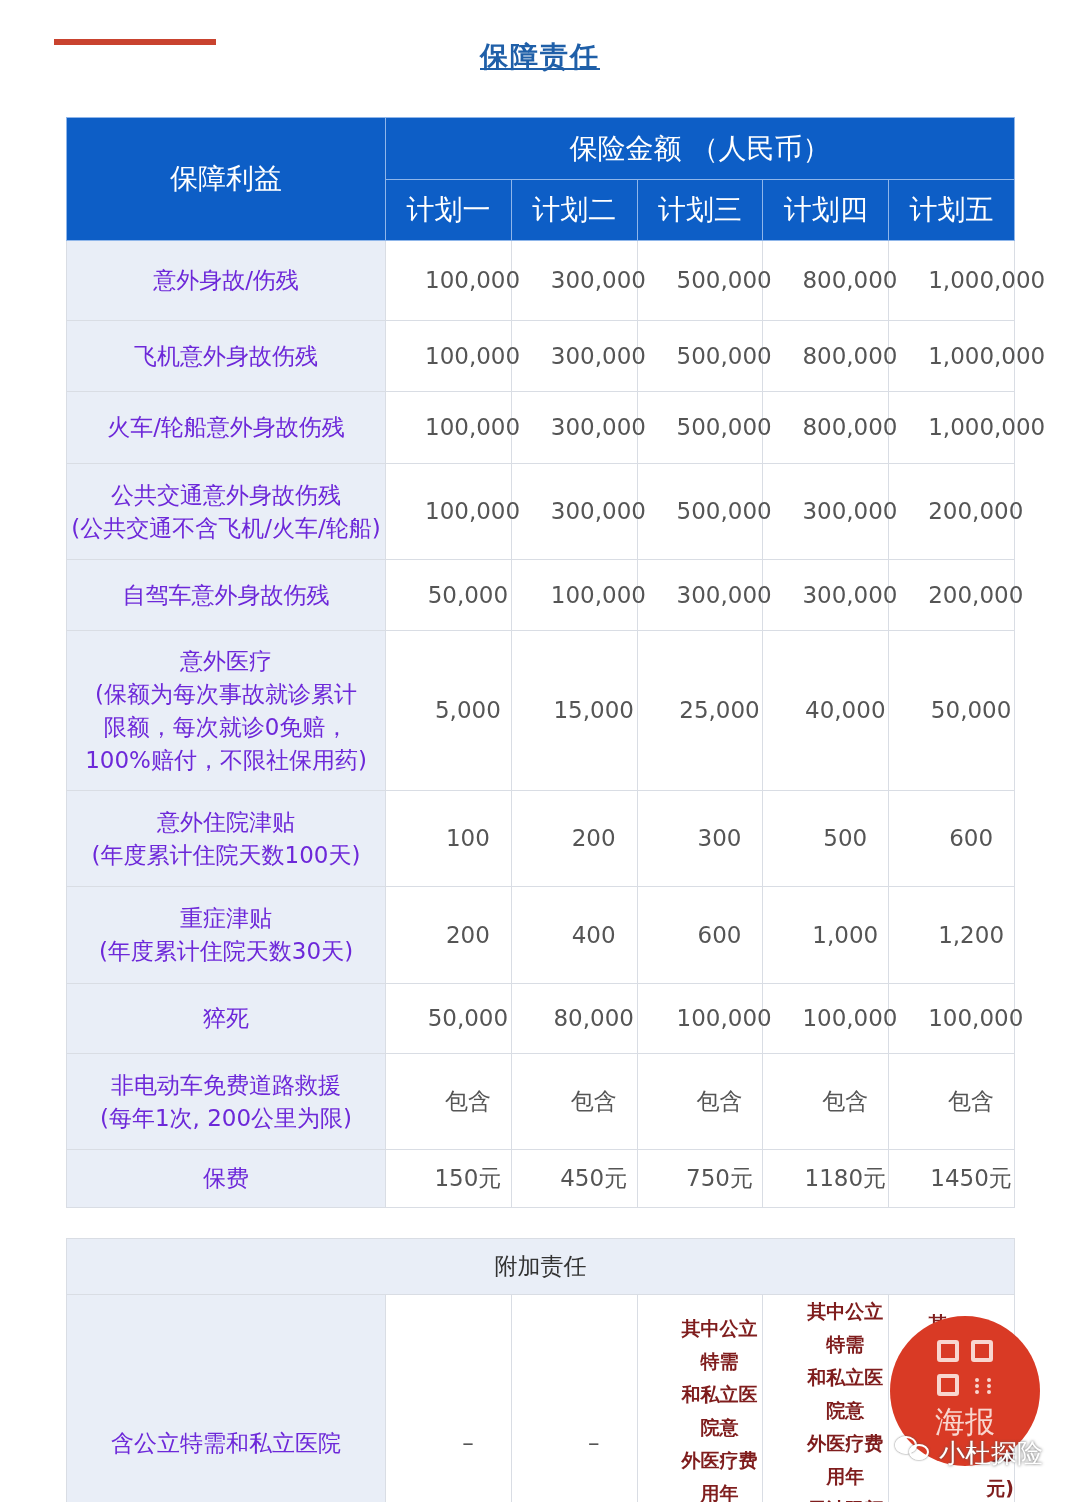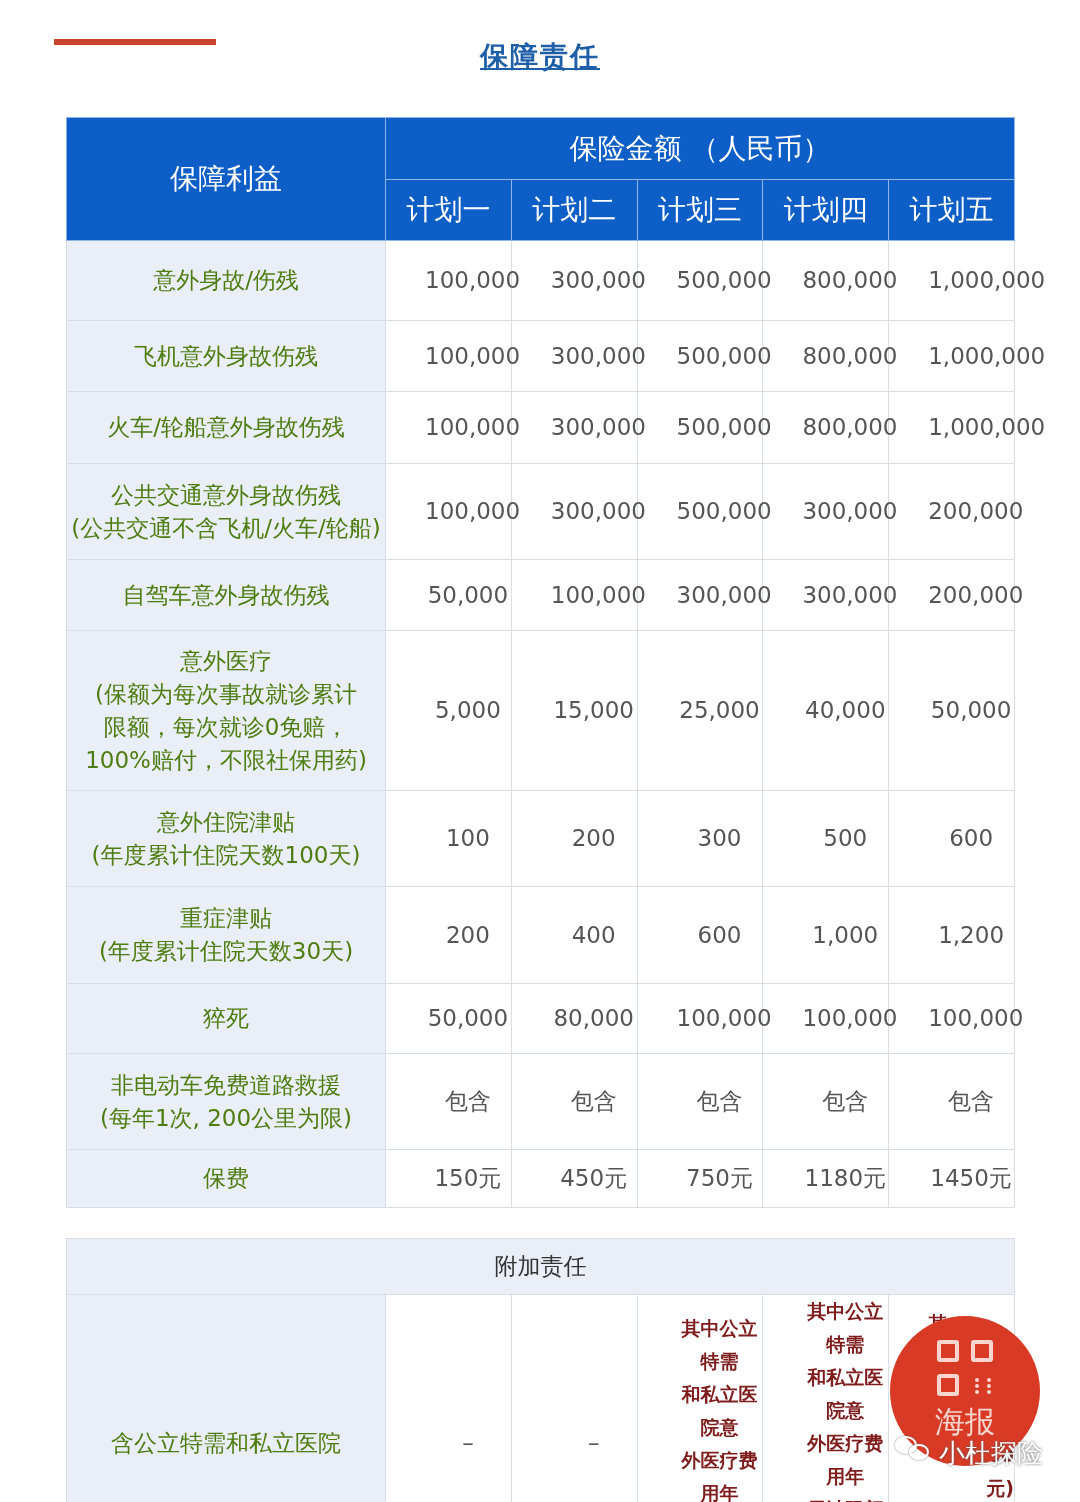--- a/index.html
+++ b/index.html
@@ -10,21 +10,21 @@
   table { border-collapse: collapse; table-layout: fixed; position: absolute; left: 66px; width: 948px; }
   #main-table { top: 104px; margin-top: 13px; }
   #addon-table { top: 1238px; }
   col.c0 { width: 319px; }
   col.cn { width: 125.8px; }
   th { background: #0d5ec6; color: #ffffff; font-weight: normal; border: 1px solid #8fb6ea; }
   th.benefit-head { font-size: 28px; }
   th.amount-head { height: 62px; font-size: 28px; }
   th.plan-head { height: 61px; font-size: 28px; }
   td { border: 1px solid #d9dde4; text-align: center; vertical-align: middle; font-size: 23px; color: #555; line-height: 33px; }
-  td.label { background: #e9eef7; color: #4d7c0f; font-size: 23px; }
+  td.label { background: #e9eef7; color: #6d28d9; font-size: 23px; }
   td.val { background: #ffffff; padding-left: 39px; }
   td.addon-head { background: #e9eef7; height: 56px; color: #333; font-size: 23px; }
   td.small { font-size: 19px; line-height: 33px; color: #7f1d1d; font-weight: bold; }
   .haibao { position: absolute; left: 890px; top: 1316px; width: 150px; height: 150px; border-radius: 50%; background: #d93a25; color: #f8d6cf; text-align: center; }
   .haibao .qr { margin: 24px auto 0; width: 56px; height: 56px; position: relative; }
   .haibao .qr span { position: absolute; width: 22px; height: 22px; border: 4px solid #f8d6cf; border-radius: 3px; }
   .haibao .qr .q1 { left: 0; top: 0; } .haibao .qr .q2 { right: 0; top: 0; } .haibao .qr .q3 { left: 0; bottom: 0; }
   .haibao .qr .q4 { right: 2px; bottom: 2px; width: 16px; height: 16px; border: none; border-left: 4px dotted #f8d6cf; border-right: 4px dotted #f8d6cf; border-radius: 0; }
   .haibao .label { font-size: 30px; margin-top: 6px; }
   .watermark { position: absolute; left: 895px; top: 1436px; color: #ffffff; font-size: 26px; text-shadow: 0 0 3px #555; display: flex; gap: 6px; }

